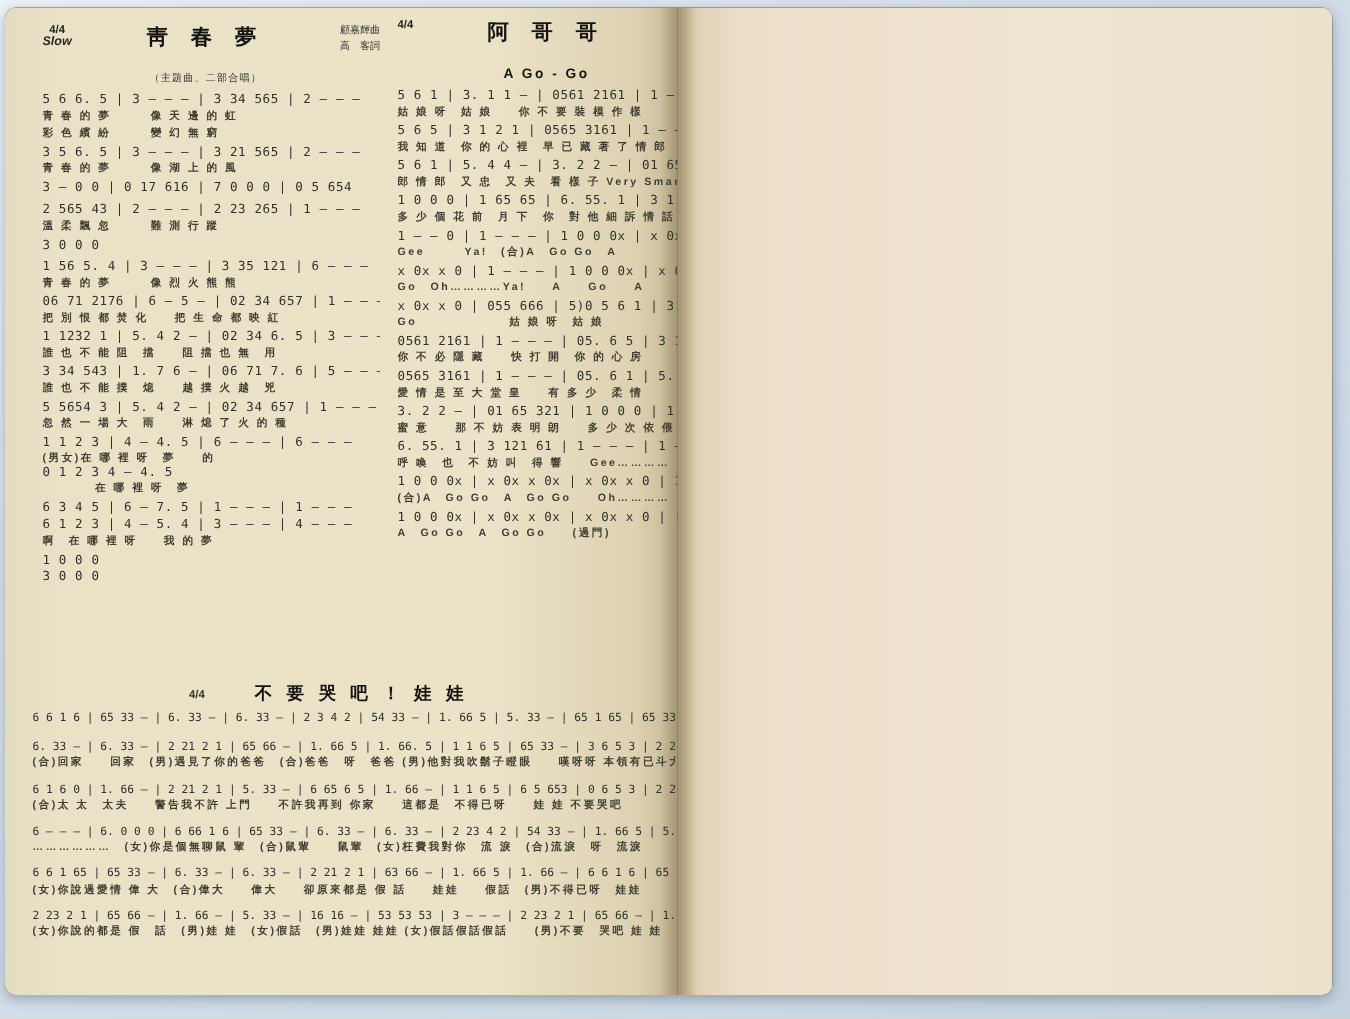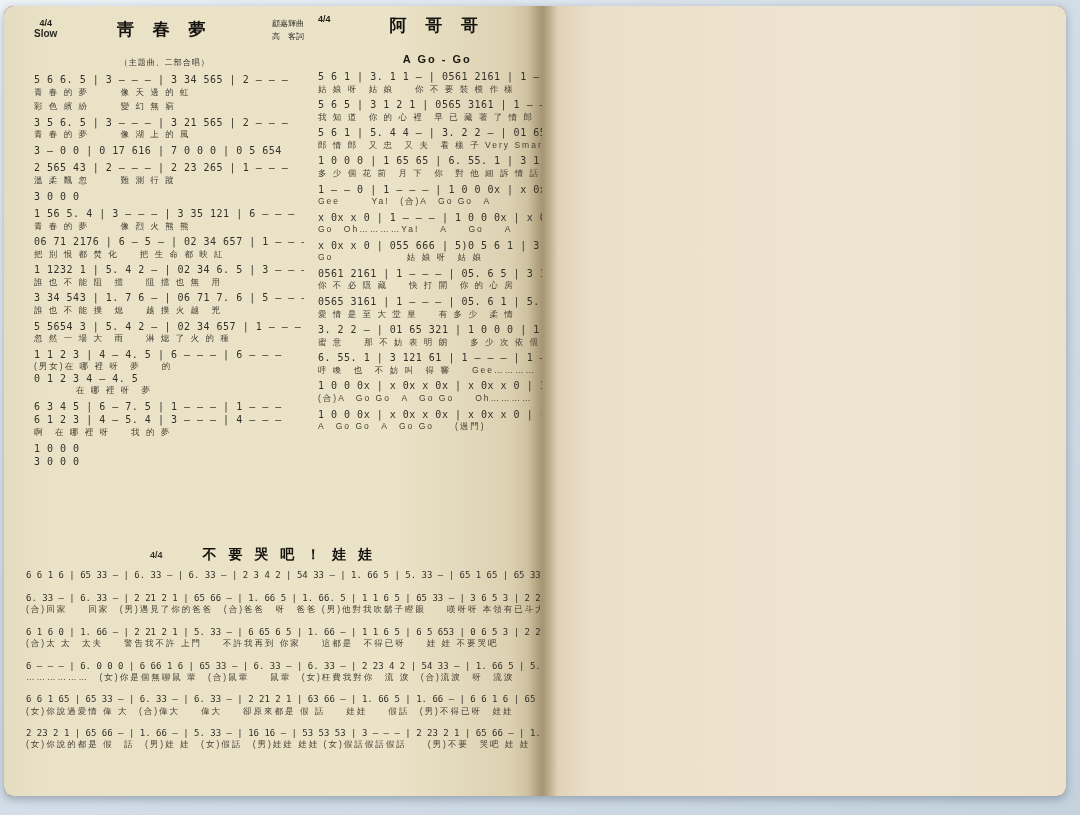--- a/index.html
+++ b/index.html
@@ -30,38 +30,38 @@
     pointer-events:none;
   }
   .song{position:absolute;overflow:hidden;}
   #qcm{left:30px;top:12px;width:270px;height:528px;}
   #agogo{left:314px;top:8px;width:226px;height:532px;}
   #buyao{left:22px;top:540px;width:514px;height:248px;}
 
   .song-header{display:flex;justify-content:space-between;align-items:flex-start;margin-bottom:5px;}
   .sh-left{font-size:9px;font-weight:bold;color:#23211b;white-space:nowrap;}
   .meter{font-weight:bold;font-size:9px;display:block;text-align:center;}
-  .tempo{font-size:10px;font-weight:bold;color:#2a2822;}
-  .song-title{font-size:17px;font-weight:bold;letter-spacing:7px;color:#15130f;white-space:nowrap;}
+  .tempo{font-style:italic;font-size:10px;font-weight:bold;color:#2a2822;}
+  .song-title{font-size:17px;font-weight:bold;letter-spacing:7px;color:#15130f;white-space:nowrap;font-family:Liberation Serif, serif;}
   .song-title.small{font-size:14px;letter-spacing:4px;}
   .song-subtitle{font-size:8px;margin-top:16px;text-align:center;letter-spacing:1px;color:#35322a;}
   .song-subtitle.en{font-weight:bold;font-size:11px;letter-spacing:2px;color:#17150f;}
   .credits{font-size:8px;line-height:1.6;color:#2e2b24;white-space:nowrap;}
 
   .system{margin-bottom:4px;}
   #buyao .system{margin-bottom:11px;}
   .notes{
     font-family:"DejaVu Sans Mono","Liberation Mono",monospace;
     font-size:10px;line-height:1.35;color:#33302a;letter-spacing:.5px;
     white-space:nowrap;overflow:hidden;
   }
   #buyao .notes{font-size:9px;letter-spacing:0;}
   .lyrics{
     font-size:8.5px;line-height:1.25;color:#433e33;letter-spacing:2px;
-    white-space:nowrap;overflow:hidden;
+    white-space:nowrap;overflow:hidden;font-weight:bold;
   }
 </style>
 </head>
 <body>
 
 <div class="spread">
 
   <div class="page left">
 
     <div class="song" id="qcm">

